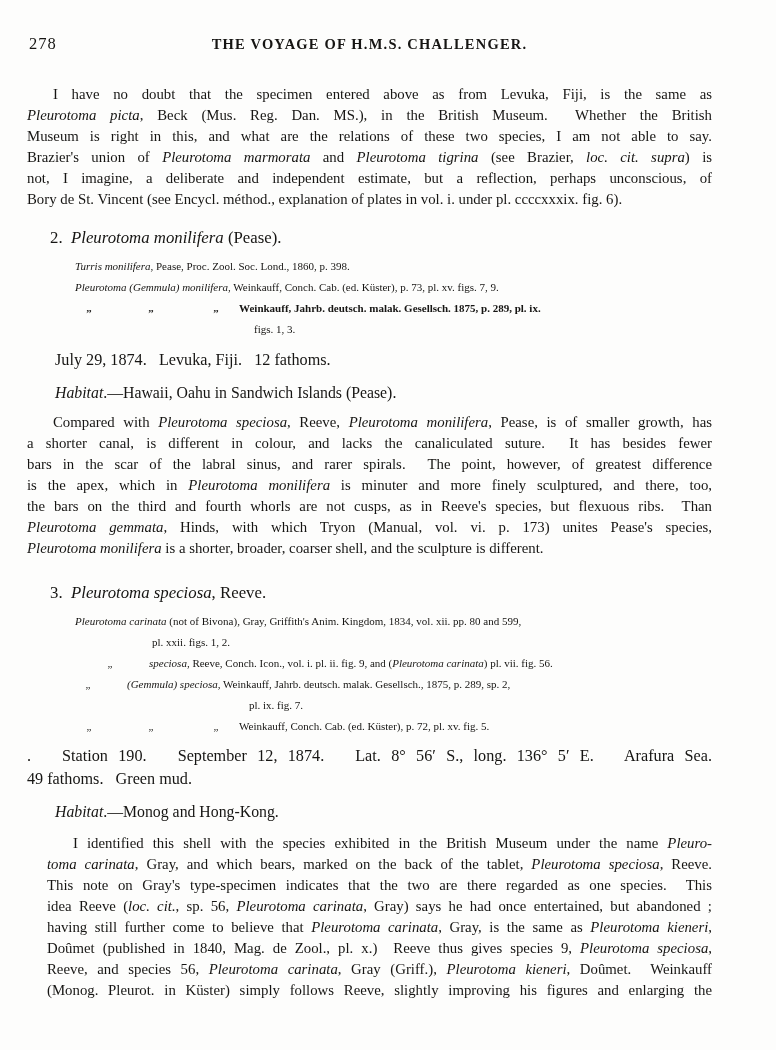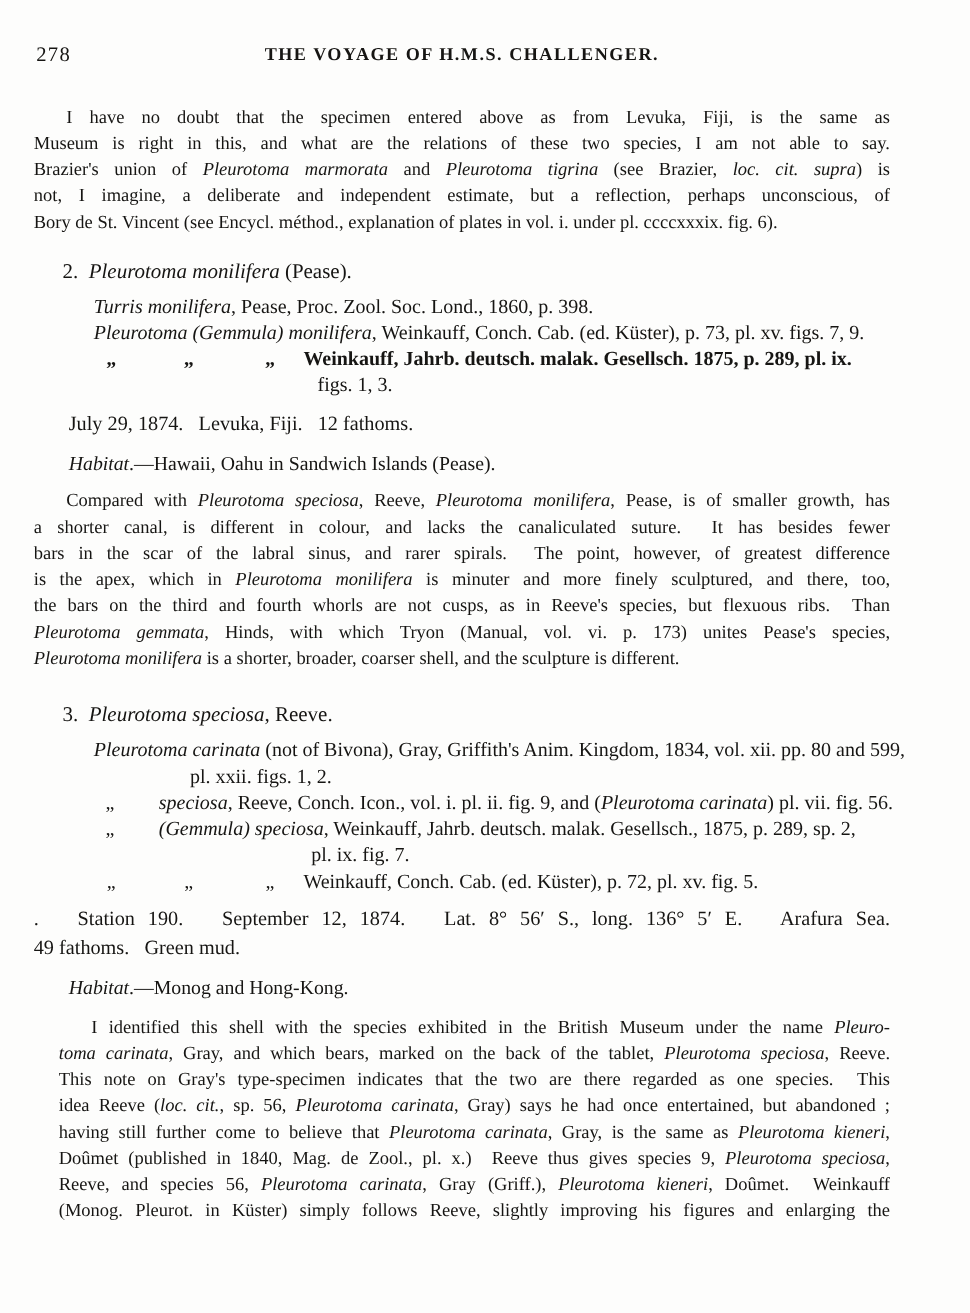--- a/index.html
+++ b/index.html
@@ -38,21 +38,21 @@
   .para.cont .ln:last-child { text-align-last: justify; }
   .para.noindent .ln:first-child { text-indent: 0; }
   .para.bigtype { font-size: 16.2px; line-height: 23px; font-family: Liberation Serif, serif; }
   
   .heading {
     margin: 16px 0 6px 23px;
     font-size: 16.8px; line-height: 24px;
     font-weight: 400;
   }
   
-  .synonymy { font-size: 16px; line-height: 21px; }
+  .synonymy { font-size: 11px; line-height: 21px; }
   .synonymy .ln { white-space: nowrap; }
   
   .station {
     margin: 8px 0 0 28px;
     font-size: 16.2px; line-height: 24px;
   }
   .habitat {
     margin: 9px 0 0 28px;
     font-size: 15.8px; line-height: 23px;
   }
@@ -68,20 +68,21 @@
 
 <div class="page">
 
   <div class="runhead">
     <span class="pagenum">278</span>
     <div class="runtitle">THE VOYAGE OF H.M.S. CHALLENGER.</div>
   </div>
 
   <section class="para">
       <div class="ln"><span>I have no doubt that the specimen entered above as from Levuka, Fiji, is the same as</span></div>
+      <div class="ln"><span class="it">Pleurotoma picta</span><span>, Beck (Mus. Reg. Dan. MS.), in the British Museum.&nbsp; Whether the British</span></div>
       <div class="ln"><span>Museum is right in this, and what are the relations of these two species, I am not able to say.</span></div>
       <div class="ln"><span>Brazier's union of </span><span class="it">Pleurotoma marmorata</span><span> and </span><span class="it">Pleurotoma tigrina</span><span> (see Brazier, </span><span class="it">loc. cit. supra</span><span>) is</span></div>
       <div class="ln"><span>not, I imagine, a deliberate and independent estimate, but a reflection, perhaps unconscious, of</span></div>
       <div class="ln"><span>Bory de St. Vincent (see Encycl. méthod., explanation of plates in vol. i. under pl. ccccxxxix. fig. 6).</span></div>
     </section>
 
   <h3 class="heading"><span>2.&nbsp; </span><span class="it">Pleurotoma monilifera</span><span> (Pease).</span></h3>
 
   <div class="synonymy">
       <div class="ln" style="margin-left: 48px;"><span class="it">Turris monilifera</span><span>, Pease, Proc. Zool. Soc. Lond., 1860, p. 398.</span></div>
@@ -102,21 +103,21 @@
       <div class="ln"><span>the bars on the third and fourth whorls are not cusps, as in Reeve's species, but flexuous ribs.&nbsp; Than</span></div>
       <div class="ln"><span class="it">Pleurotoma gemmata</span><span>, Hinds, with which Tryon (Manual, vol. vi. p. 173) unites Pease's species,</span></div>
       <div class="ln"><span class="it">Pleurotoma monilifera</span><span> is a shorter, broader, coarser shell, and the sculpture is different.</span></div>
     </section>
 
   <h3 class="heading mt22"><span>3.&nbsp; </span><span class="it">Pleurotoma speciosa</span><span>, Reeve.</span></h3>
 
   <div class="synonymy">
       <div class="ln" style="margin-left: 48px;"><span class="it">Pleurotoma carinata</span><span> (not of Bivona), Gray, Griffith's Anim. Kingdom, 1834, vol. xii. pp. 80 and 599,</span></div>
       <div class="ln" style="margin-left: 125px;"><span>pl. xxii. figs. 1, 2.</span></div>
-      <div class="ln" style="margin-left: 50px;"><span class="cell" style="width: 22px;">„</span><span class="cell" style="width: 28px;"></span><span class="it">speciosa</span><span>, Reeve, Conch. Icon., vol. i. pl. ii. fig. 9, and (</span><span class="it">Pleurotoma carinata</span><span>) pl. vii. fig. 56.</span></div>
+      <div class="ln" style="margin-left: 72px;"><span class="cell" style="width: 22px;">„</span><span class="cell" style="width: 28px;"></span><span class="it">speciosa</span><span>, Reeve, Conch. Icon., vol. i. pl. ii. fig. 9, and (</span><span class="it">Pleurotoma carinata</span><span>) pl. vii. fig. 56.</span></div>
       <div class="ln" style="margin-left: 50px;"><span class="cell" style="width: 22px;">„</span><span class="cell" style="width: 28px;"></span><span class="it">(Gemmula) speciosa</span><span>, Weinkauff, Jahrb. deutsch. malak. Gesellsch., 1875, p. 289, sp. 2,</span></div>
       <div class="ln" style="margin-left: 222px;"><span>pl. ix. fig. 7.</span></div>
       <div class="ln" style="margin-left: 50px;"><span class="cell" style="width: 24px;">„</span><span class="cell" style="width: 100px;">„</span><span class="cell" style="width: 30px;">„</span><span>&nbsp;&nbsp; Weinkauff, Conch. Cab. (ed. Küster), p. 72, pl. xv. fig. 5.</span></div>
     </div>
 
   <section class="para bigtype noindent mt8">
       <div class="ln"><span>.&nbsp;&nbsp; Station 190.&nbsp;&nbsp; September 12, 1874.&nbsp;&nbsp; Lat. 8° 56′ S., long. 136° 5′ E.&nbsp;&nbsp; Arafura Sea.</span></div>
       <div class="ln"><span>49 fathoms.&nbsp;&nbsp; Green mud.</span></div>
     </section>
 

